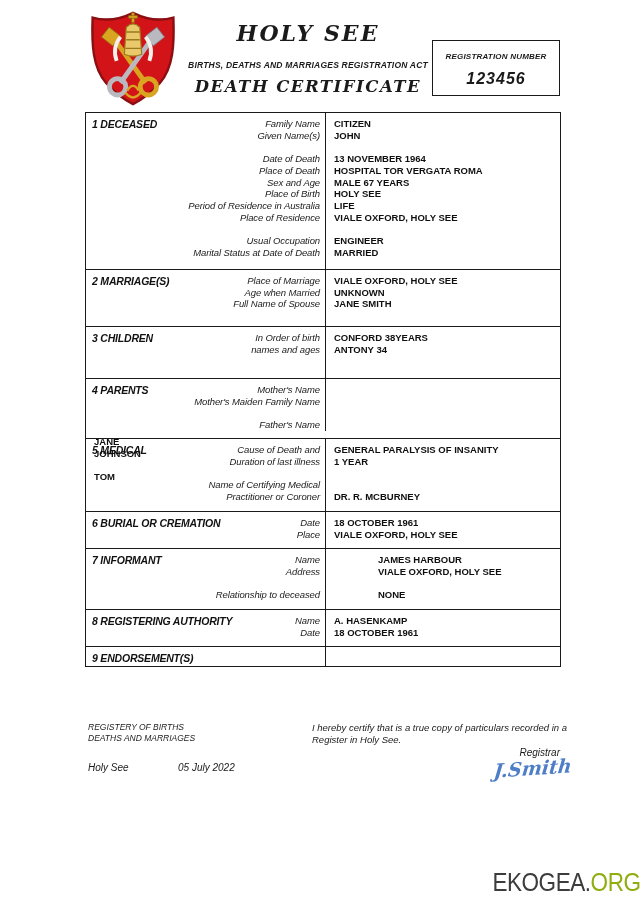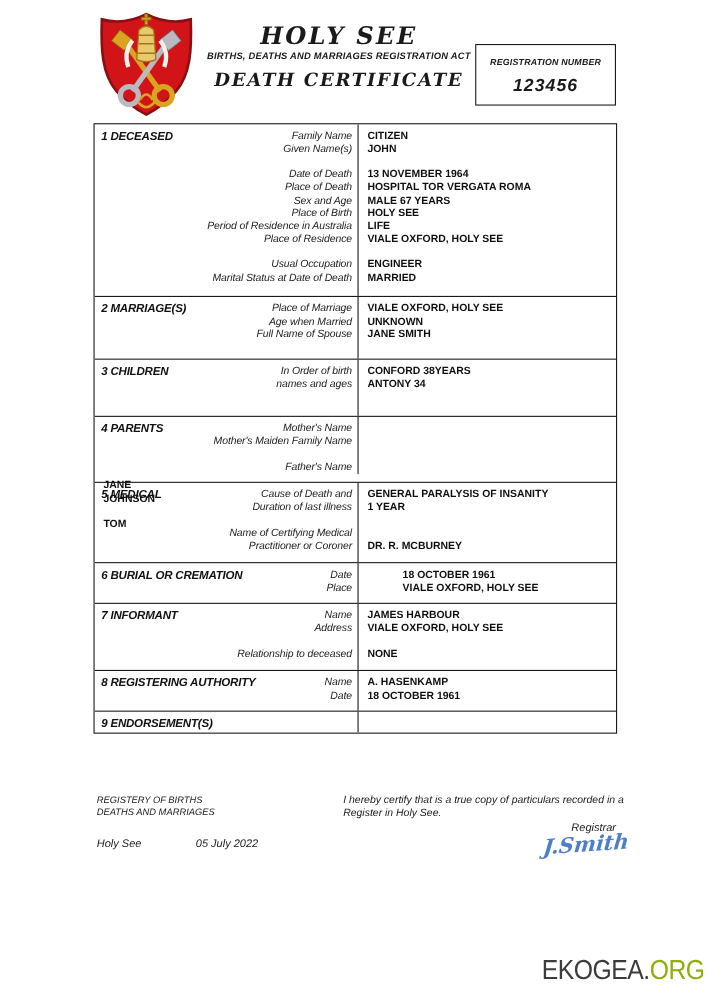--- a/index.html
+++ b/index.html
@@ -12,21 +12,21 @@
   .gold-stroke{stroke:var(--gold,#d9a420);fill:none;}
   .silver-stroke{stroke:var(--silver,#b9b9bf);fill:none;}
   .gold-fill{fill:var(--gold,#d9a420);stroke:#8a6a10;stroke-width:.8;}
   .silver-fill{fill:var(--silver,#b9b9bf);stroke:#75757d;stroke-width:.8;}
   .tiara{fill:#e9c96c;stroke:#9a7a1a;stroke-width:1.2;}
   .lappet{stroke:#f4f0ea;stroke-width:4;fill:none;}
 
   .title-block{position:absolute;left:168px;top:20px;width:280px;text-align:center;}
   .title-main{font-family:"DejaVu Serif",serif;font-weight:bold;font-style:italic;
               font-size:22px;letter-spacing:2px;white-space:nowrap;}
-  .title-sub{font-size:8.5px;font-weight:bold;font-style:italic;margin-top:0;
+  .title-sub{font-size:8.5px;font-weight:bold;font-style:italic;margin-top:14px;
              letter-spacing:.2px;white-space:nowrap;}
   .title-cert{font-family:"DejaVu Serif",serif;font-weight:bold;font-style:italic;
               font-size:16.5px;letter-spacing:1.5px;margin-top:7px;white-space:nowrap;}
 
   .reg-box{position:absolute;left:432px;top:40px;width:128px;height:56px;
            border:1px solid #1a1a1a;text-align:center;box-sizing:border-box;}
   .reg-label{font-size:8px;font-weight:bold;font-style:italic;margin-top:11px;letter-spacing:.2px;}
   .reg-number{font-size:16px;font-weight:bold;font-style:italic;margin-top:9px;letter-spacing:1px;}
 
   
@@ -195,34 +195,34 @@
           </div>
         </div>
         <div class="cell-right">
           <div class="line value">GENERAL PARALYSIS OF INSANITY</div>
           <div class="line value">1 YEAR</div>
           <div class="line value"></div>
           <div class="line value"></div>
           <div class="line value">DR. R. MCBURNEY</div>
         </div>
       </div>
-      <div class="section" style="height: 37px; gap: 32px;">
+      <div class="section" style="height: 37px;">
         <div class="cell-left">
           <div class="sec-title">6 BURIAL OR CREMATION</div>
           <div class="labels">
             <div class="line label">Date</div>
             <div class="line label">Place</div>
           </div>
         </div>
         <div class="cell-right">
           <div class="line value">18 OCTOBER 1961</div>
           <div class="line value">VIALE OXFORD, HOLY SEE</div>
         </div>
       </div>
-      <div class="section" style="height: 61px;">
+      <div class="section" style="height: 61px; gap: 44px;">
         <div class="cell-left">
           <div class="sec-title">7 INFORMANT</div>
           <div class="labels">
             <div class="line label">Name</div>
             <div class="line label">Address</div>
             <div class="line label"></div>
             <div class="line label">Relationship to deceased</div>
           </div>
         </div>
         <div class="cell-right">

